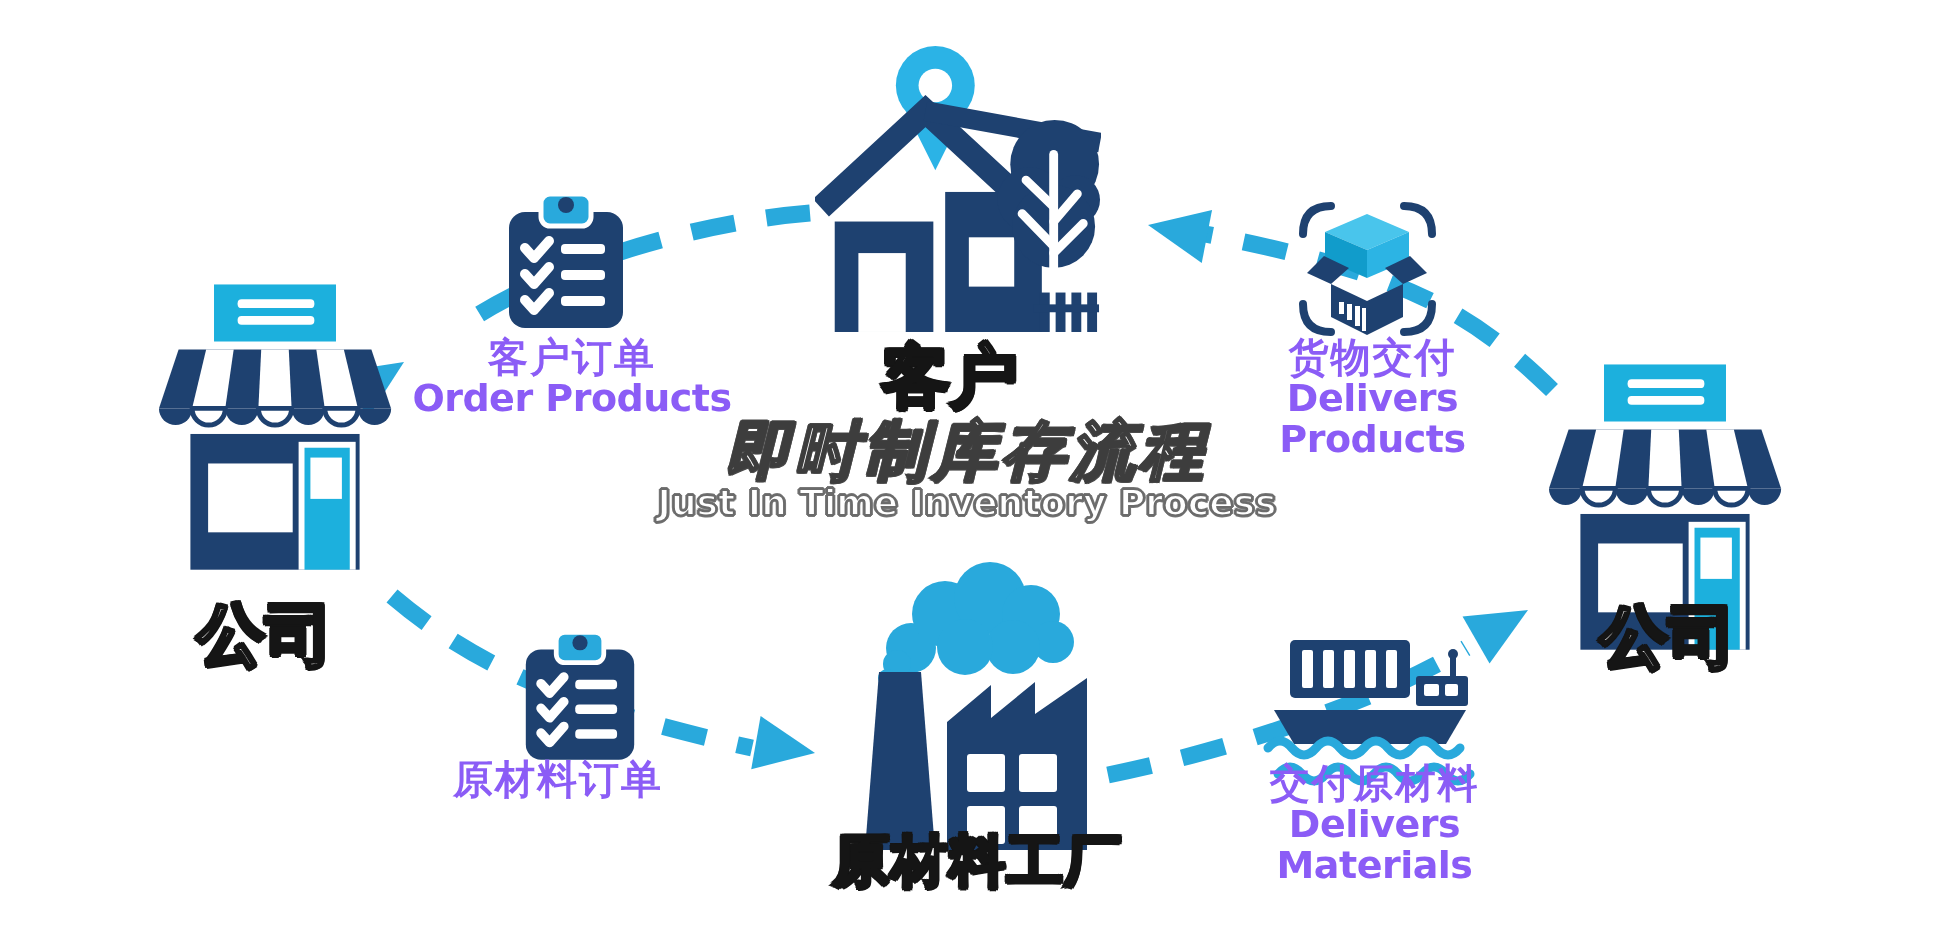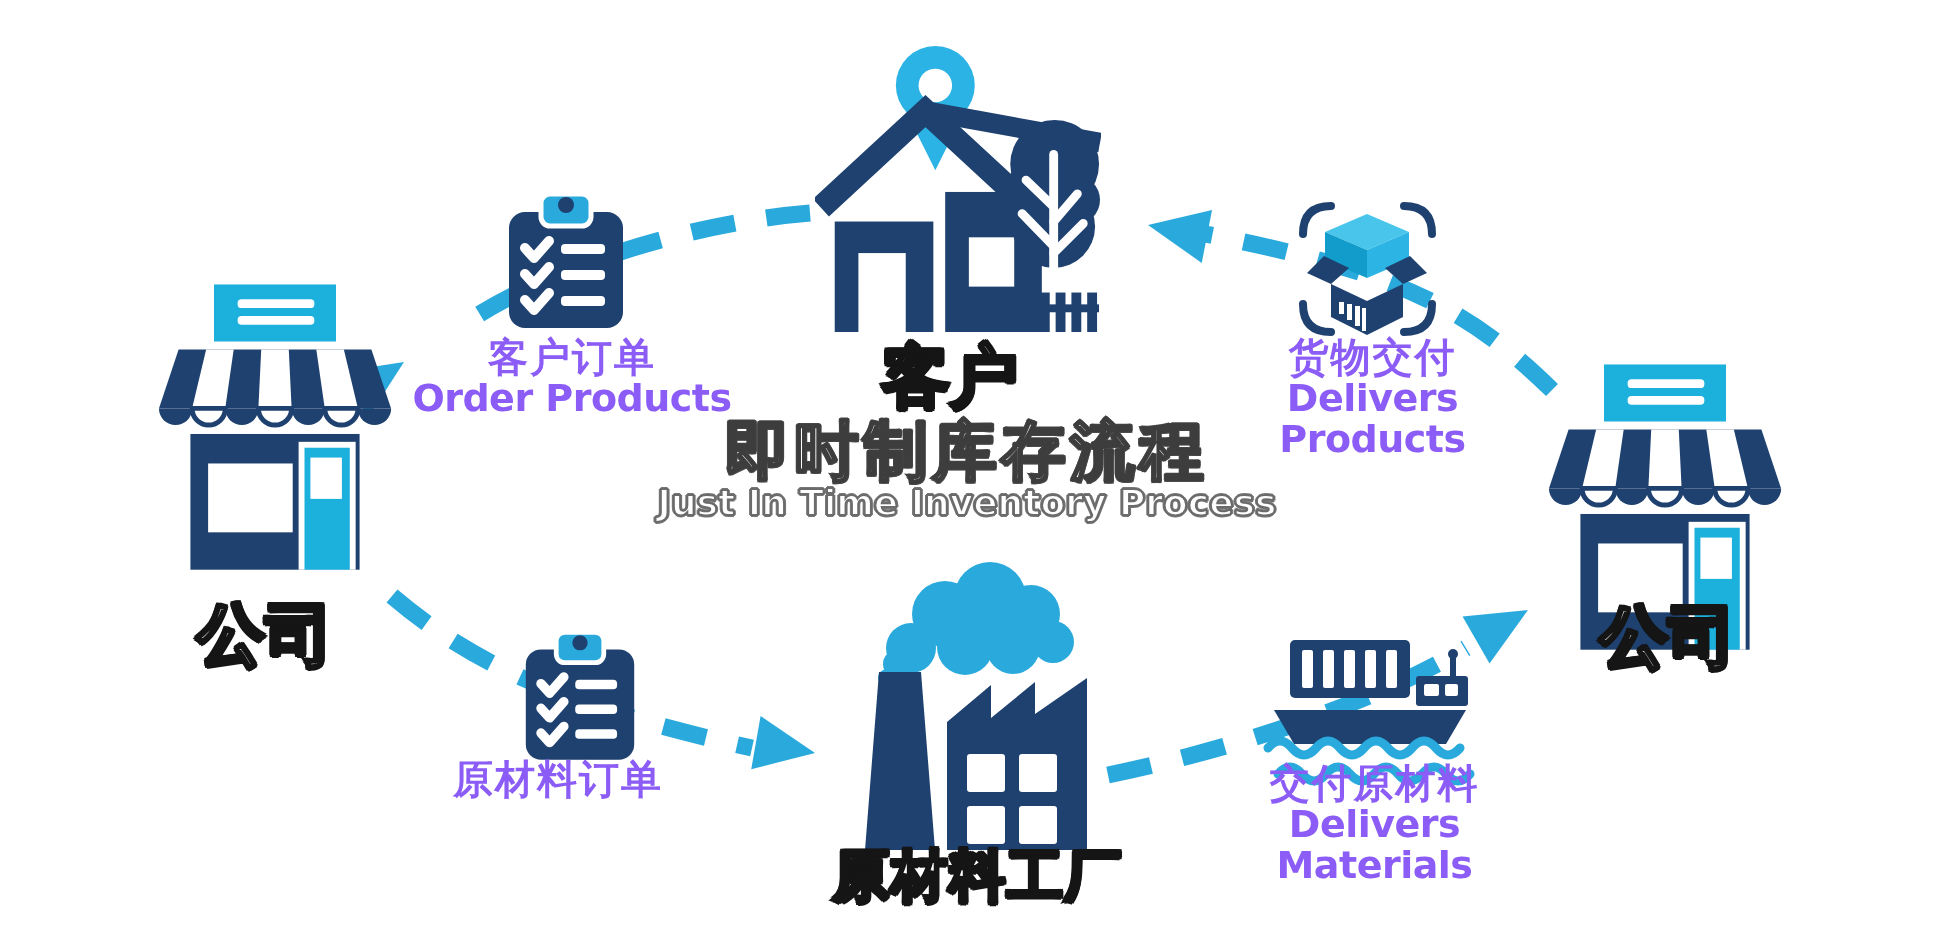--- a/index.html
+++ b/index.html
@@ -6,35 +6,36 @@
   #canvas{position:relative;width:1934px;height:938px;background:#ffffff;overflow:hidden;
           font-family:"DejaVu Sans","Liberation Sans",sans-serif;}
   .abs{position:absolute;}
   
   .title-zh{
     left:0;right:0;top:408px;text-align:center;
     font-size:64px;font-weight:900;letter-spacing:5px;color:#ffffff;
     -webkit-text-stroke:2.5px #3d3d3d;
     text-shadow:2px 0 0 #4a4a4a,-2px 0 0 #4a4a4a,0 2px 0 #4a4a4a,0 -2px 0 #4a4a4a,
                 1.5px 1.5px 0 #4a4a4a,-1.5px -1.5px 0 #4a4a4a,1.5px -1.5px 0 #4a4a4a,-1.5px 1.5px 0 #4a4a4a;
+    font-style:italic;
   }
   .title-en{
     left:0;right:0;top:482px;text-align:center;
     font-size:36px;font-weight:800;letter-spacing:0px;color:#ffffff;
     -webkit-text-stroke:2px #6b6b6b;
     text-shadow:2px 0 0 #777,-2px 0 0 #777,0 2px 0 #777,0 -2px 0 #777;
   }
   
   .node-label{
     text-align:center;font-size:68px;font-weight:900;color:#ffffff;
     -webkit-text-stroke:3px #151515;
     text-shadow:2.5px 0 0 #151515,-2.5px 0 0 #151515,0 2.5px 0 #151515,0 -2.5px 0 #151515,
                 2px 2px 0 #151515,-2px -2px 0 #151515,2px -2px 0 #151515,-2px 2px 0 #151515;
   }
-  .factory-label{font-size:56px;letter-spacing:2px;margin-top:15px;}
+  .factory-label{font-size:56px;letter-spacing:2px;}
   
   .step{color:#8b5cf6;text-align:center;line-height:1.06;}
   .step .zh{font-size:40px;font-weight:900;letter-spacing:2px;}
   .step .en{font-size:38px;font-weight:800;letter-spacing:-0.5px;}
   .watermark{
     right:12px;top:868px;font-size:44px;color:#ffffff;letter-spacing:1px;
     text-shadow:3px 3px 2px rgba(25,25,25,0.92),1px 1px 1px rgba(25,25,25,0.85);
   }
   svg{display:block;}
 </style>

